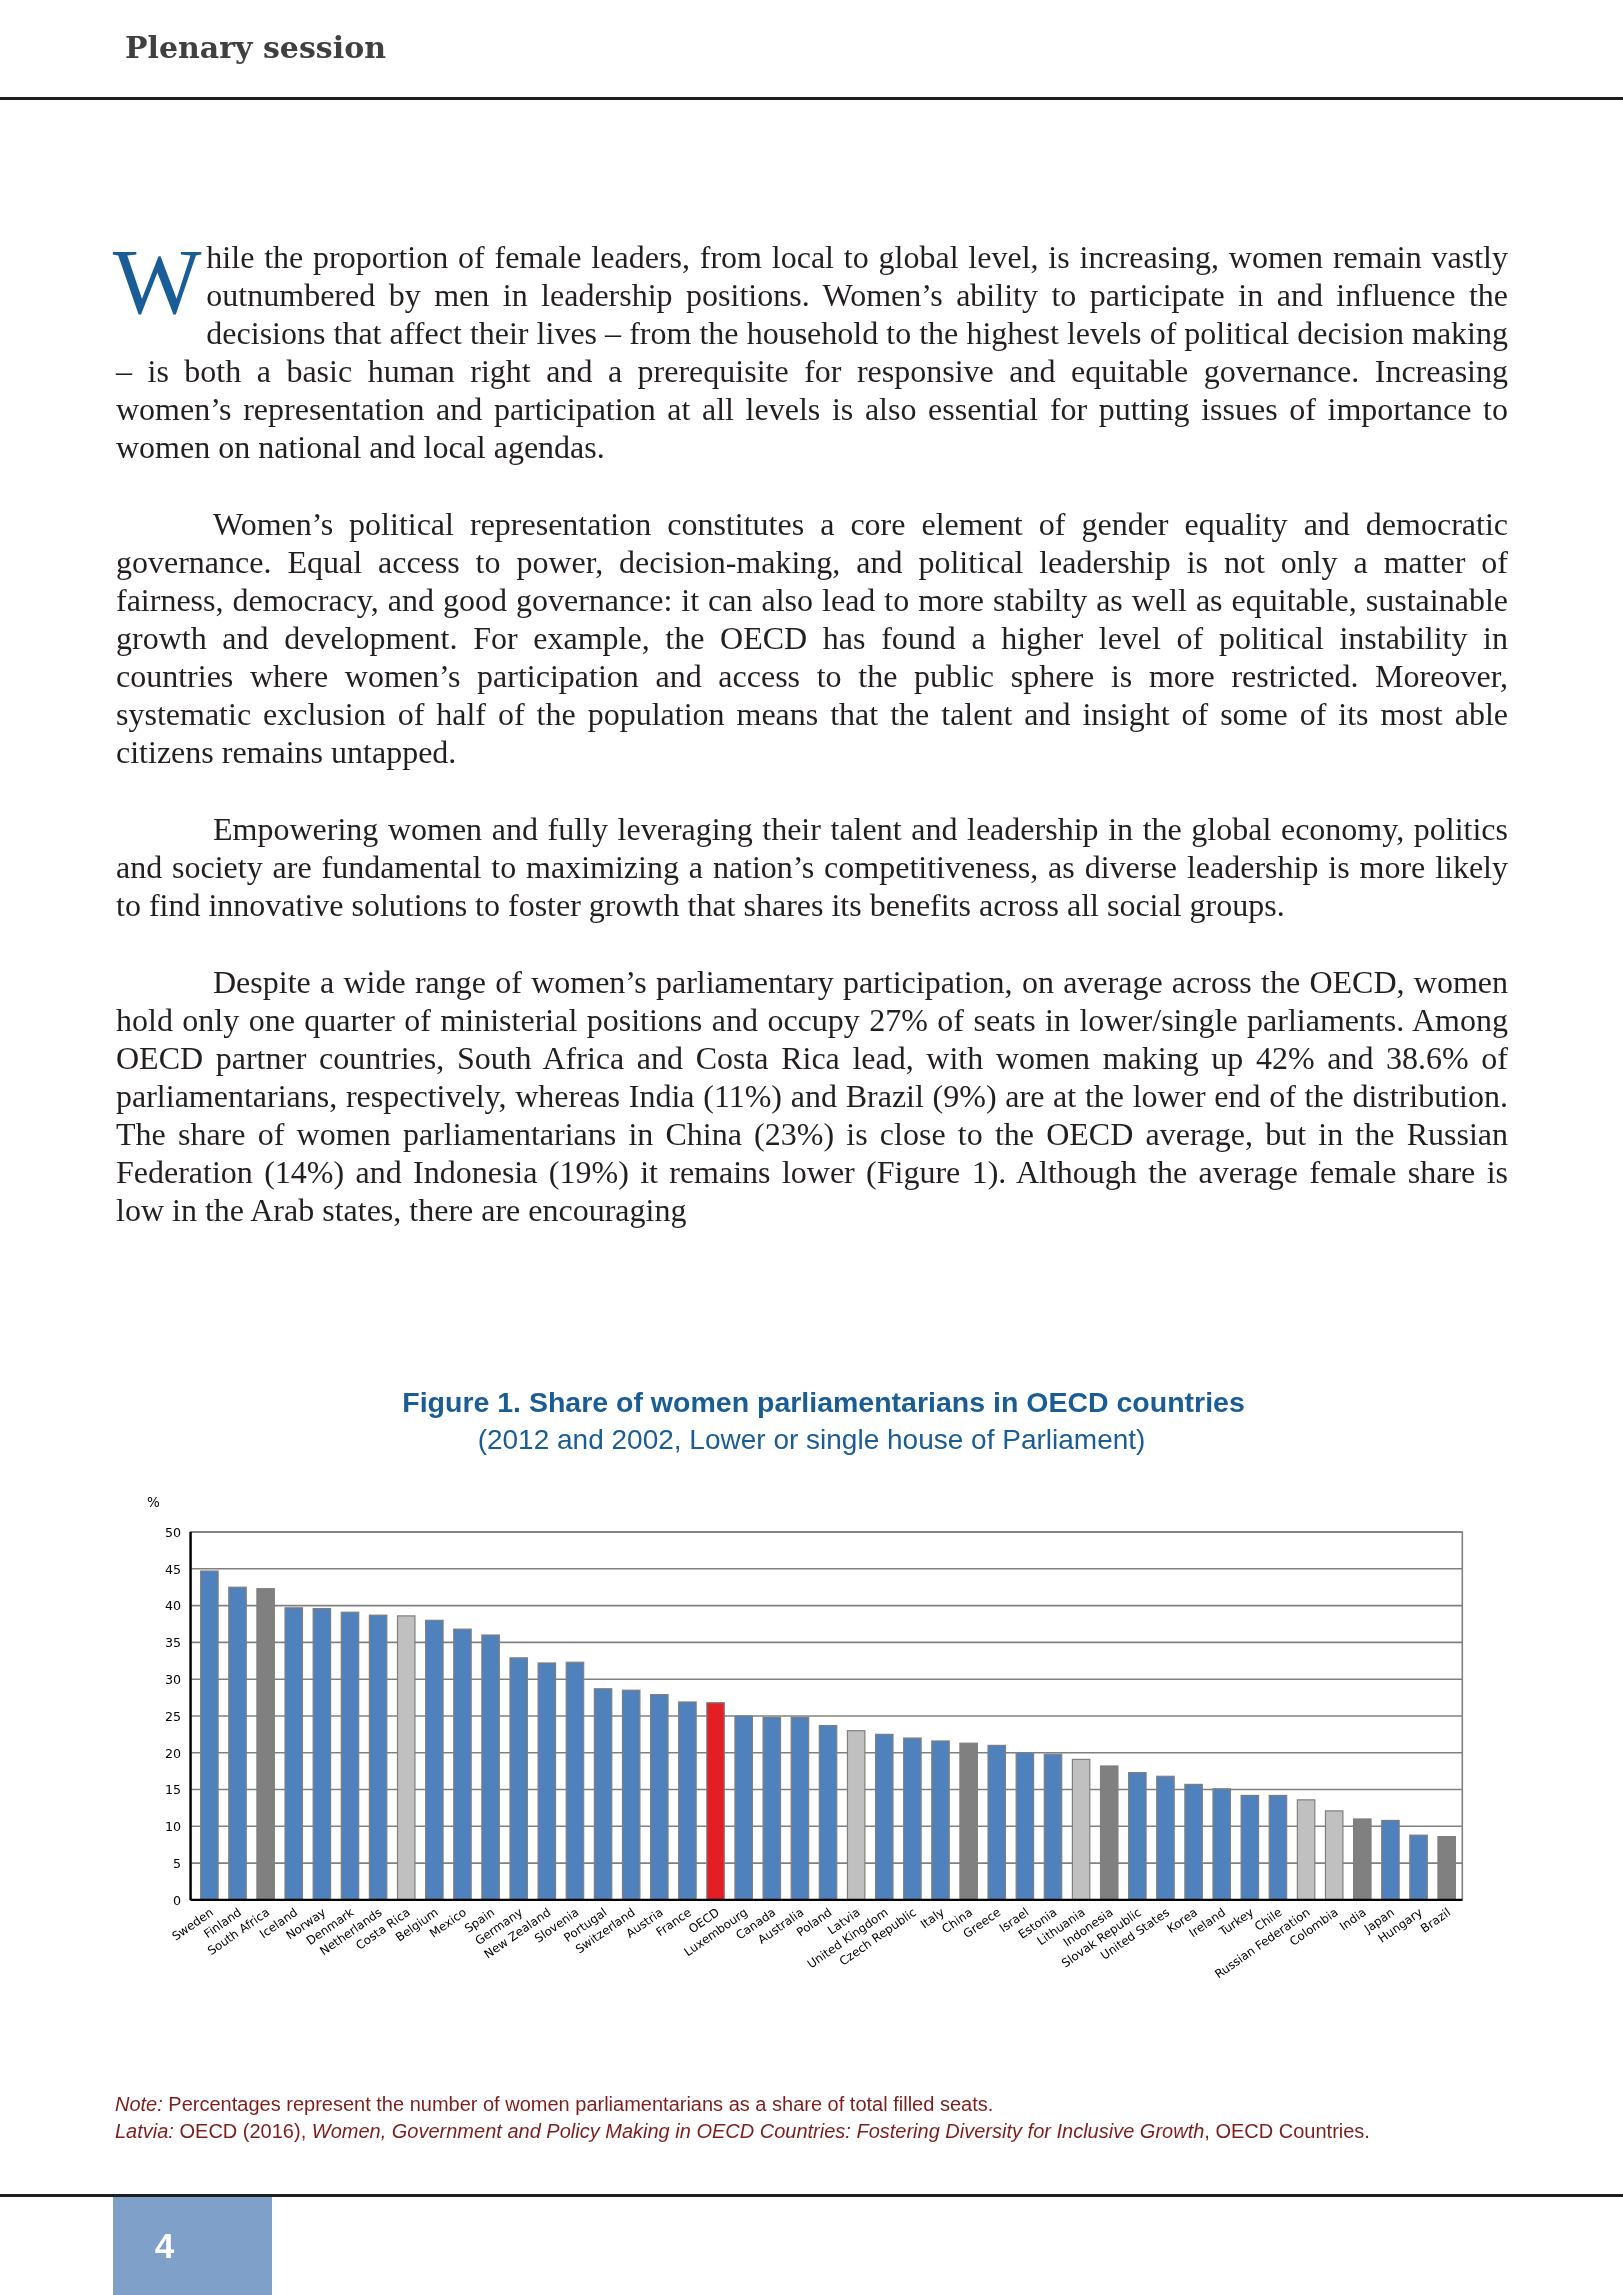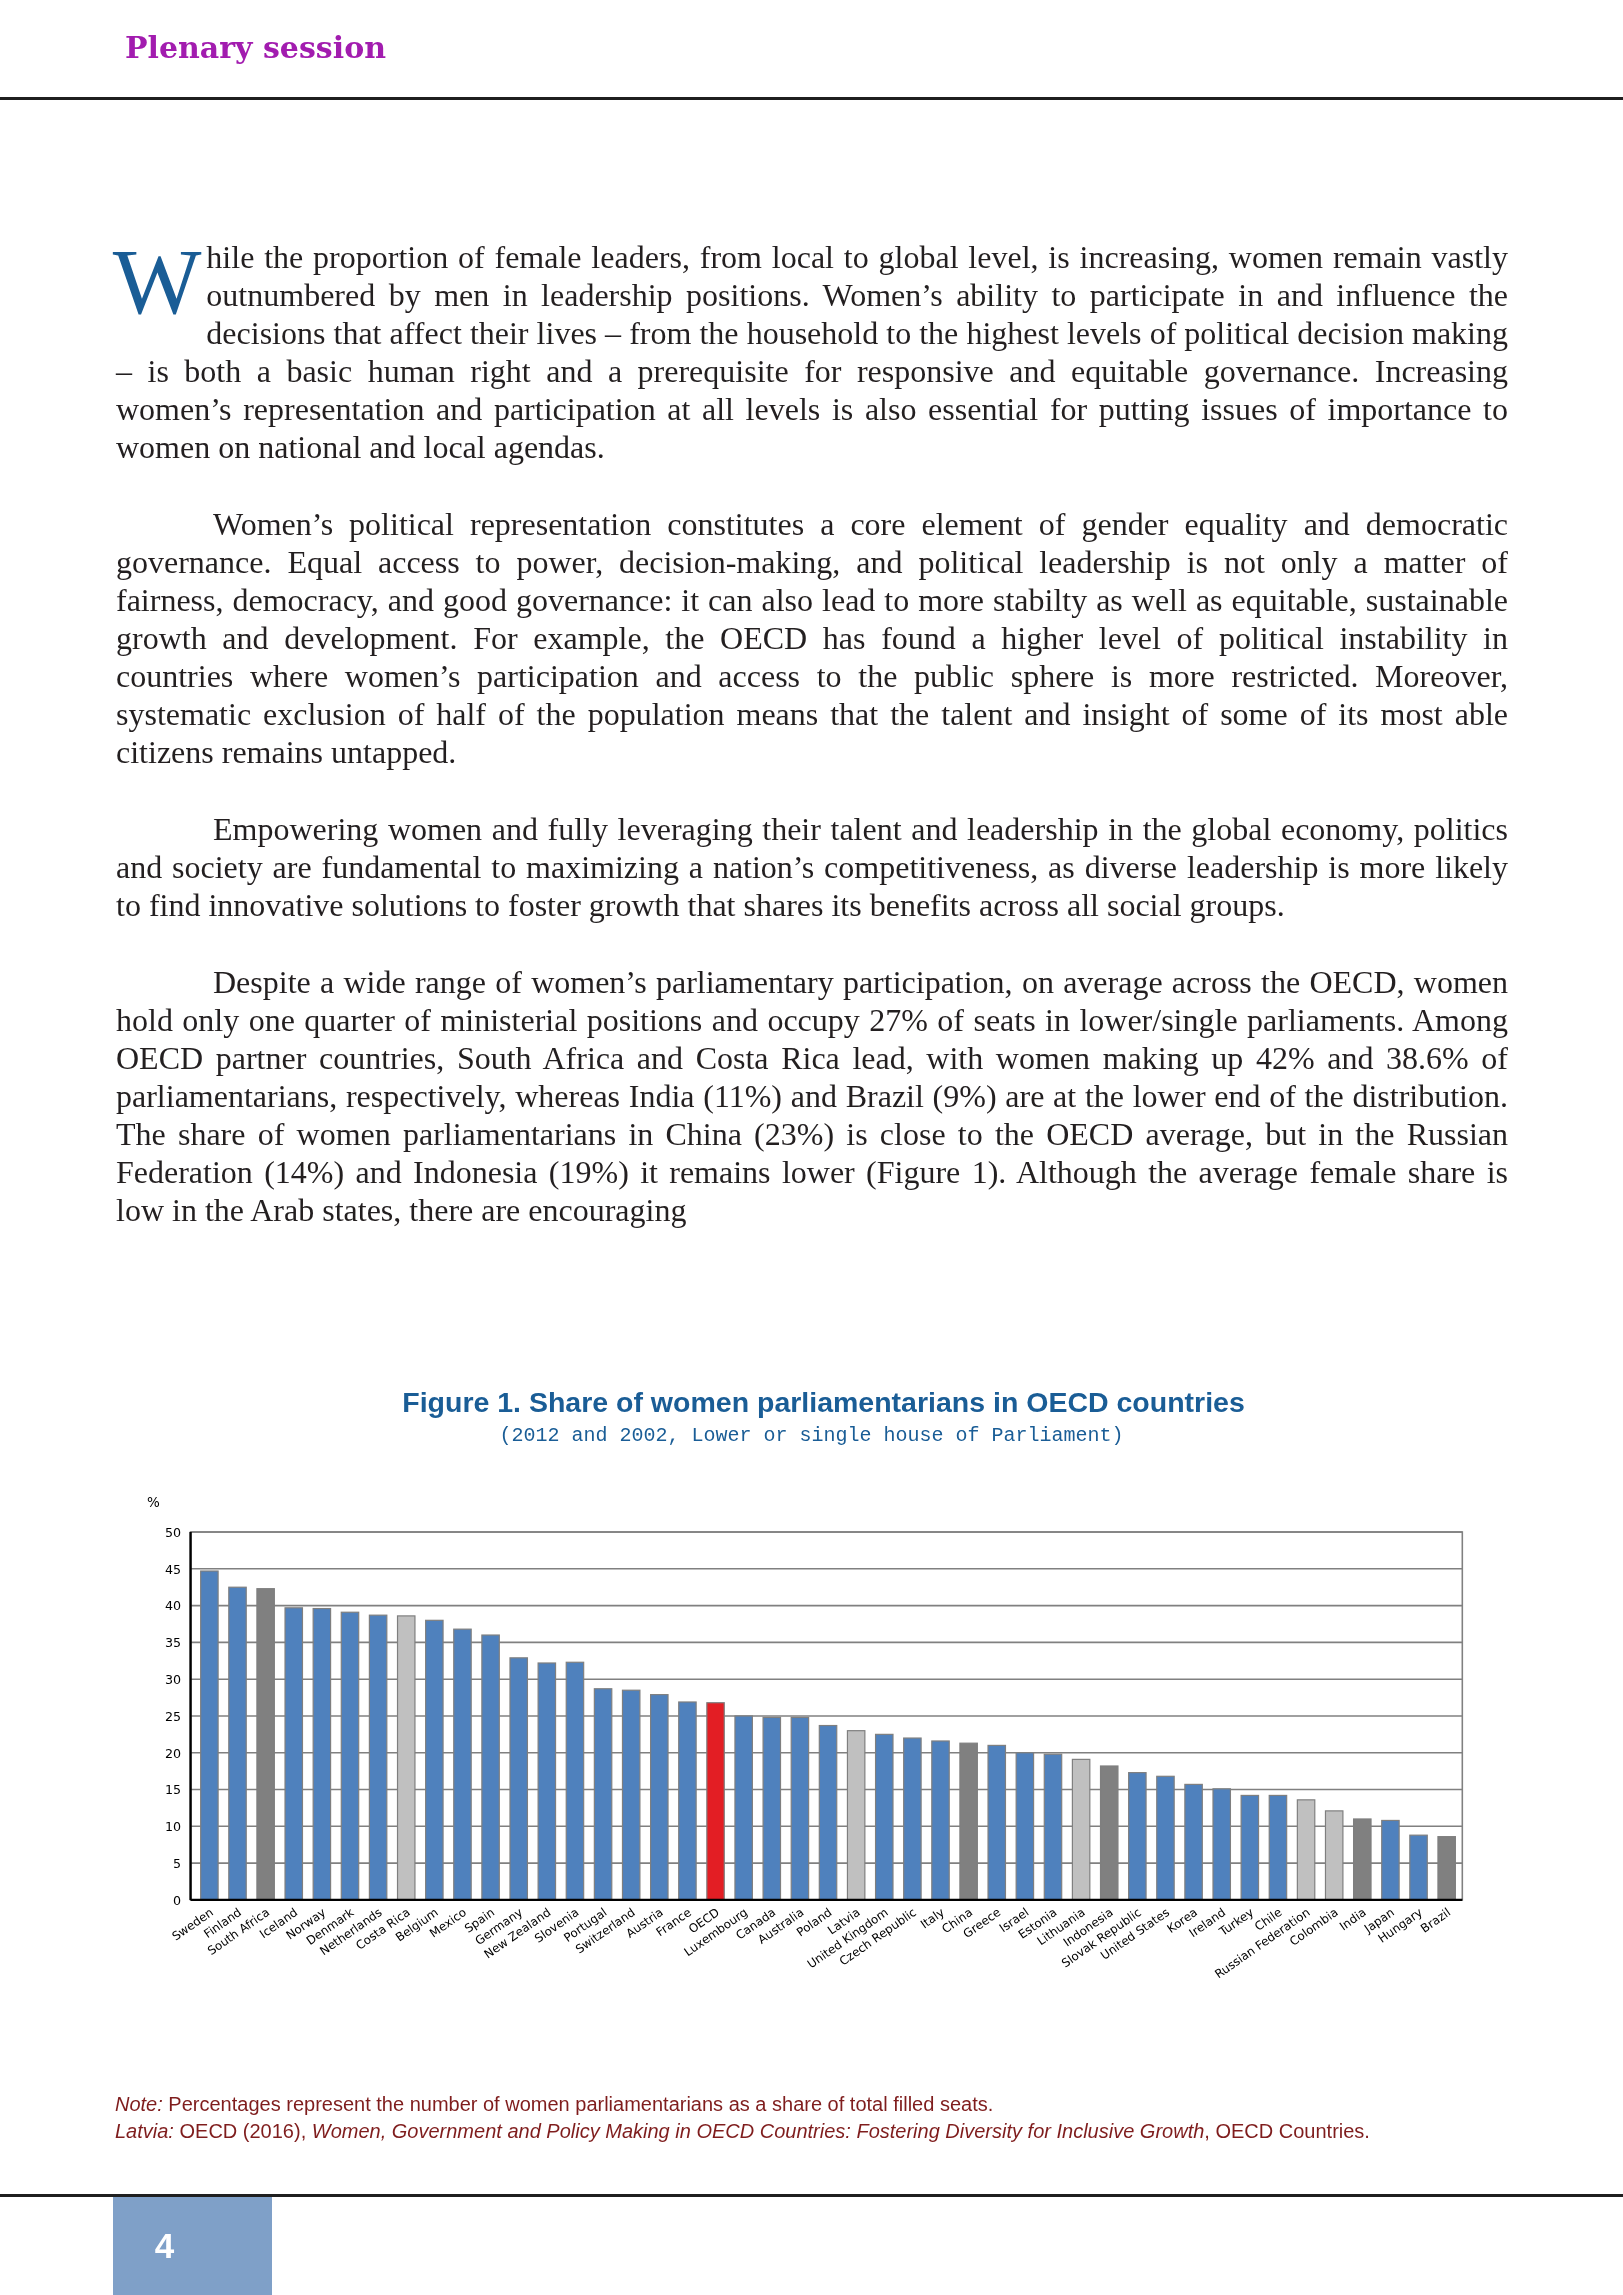--- a/index.html
+++ b/index.html
@@ -1,24 +1,24 @@
 <!DOCTYPE html>
 <html style="font-size:12.7px"><head>
 <meta charset="utf-8">
 <style>
   html, body { margin: 0; padding: 0; background: #ffffff; }
   body { width: 1623px; height: 2295px; position: relative; overflow: hidden; font-family: "DejaVu Serif", serif; color: #231f20; }
-  .header-title { position: absolute; left: 125px; top: 30px; font-family: "DejaVu Serif", serif; font-weight: bold; font-size: 30px; color: #a21caf; }
+  .header-title { position: absolute; left: 125px; top: 30px; font-family: "DejaVu Serif", serif; font-weight: bold; font-size: 30px; color: #404040; }
   .header-rule { position: absolute; left: 0; top: 97px; width: 1623px; height: 3.2px; background: #1f1f1f; }
   .body-text { position: absolute; left: 116px; width: 1392px; font-family: "Liberation Serif", serif; font-size: 32px; line-height: 38px; text-align: justify; color: #231f20; }
   .body-text p { margin: 0 0 39px 0; }
   .body-text p.indent { text-indent: 97px; }
   .dropcap { float: left; font-family: "Liberation Serif", serif; font-size: 94px; line-height: 76px; color: #1a5d96; margin: 4.8px 4.8px 0 -3.2px; }
   .fig-title { position: absolute; left: 0; width: 1623px; top: 1386px; text-align: center; font-family: "Liberation Sans", sans-serif; font-weight: bold; font-size: 28.5px; color: #1a5d96; margin-left: 12px; }
-  .fig-subtitle { position: absolute; left: 0; width: 1623px; top: 1424px; text-align: center; font-family: Liberation Mono, monospace; font-size: 20px; color: #1a5d96; }
+  .fig-subtitle { position: absolute; left: 0; width: 1623px; top: 1424px; text-align: center; font-family: Liberation Sans, sans-serif; font-size: 28px; color: #1a5d96; }
   #chart { position: absolute; left: 143px; top: 1490px; }
   .note { position: absolute; left: 115px; font-family: "Liberation Sans", sans-serif; font-size: 20px; color: #7f1d1d; }
   .footer-rule { position: absolute; left: 0; top: 2194px; width: 1623px; height: 3.2px; background: #1f1f1f; }
   .page-box { position: absolute; left: 113px; top: 2197px; width: 159px; height: 98px; background: #7fa0c8; }
   .page-num { position: absolute; left: 0; width: 103px; top: 28.5px; text-align: center; font-family: "Liberation Sans", sans-serif; font-weight: bold; font-size: 35px; color: #ffffff; }
 </style>
 </head>
 <body>
 
 <div class="header-title">Plenary session</div>

